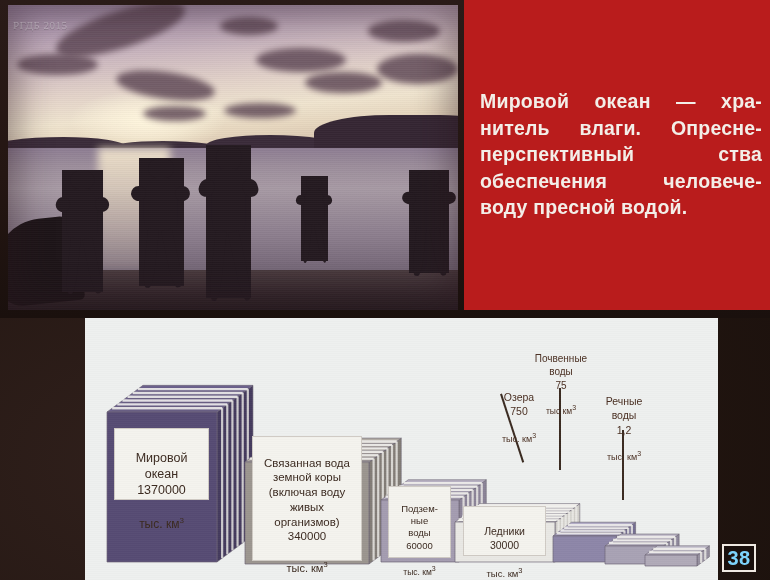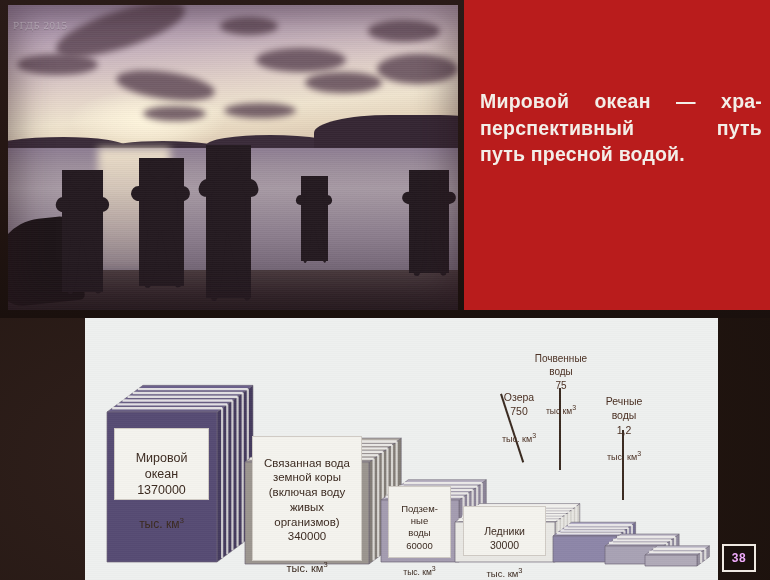--- a/index.html
+++ b/index.html
@@ -159,23 +159,23 @@
     text-align:center;
     line-height:1.35;
     white-space:pre-line;
   }
   .leader{position:absolute;background:#3a2a20;}
 
   .page-badge{
     position:absolute;right:14px;bottom:8px;
     width:30px;height:24px;
     border:2px solid #efe9e2;
-    color:#f0abfc;
+    color:#7dd3fc;
     font-family:"Liberation Sans", sans-serif;
-    font-weight:bold;font-size:12px;
+    font-weight:bold;font-size:20px;
     display:flex;align-items:center;justify-content:center;
     background:#1a100d;
     letter-spacing:.5px;
   }
 </style>
 </head>
 <body>
 
 <div id="root">
 
@@ -247,22 +247,24 @@
     </div>
     <div class="photo-grain"></div>
     <div class="photo-vig"></div>
     <div class="watermark">РГДБ
 2015</div>
   </div>
 
   <div class="caption">
     <div class="caption-inner">
       <div class="caption-line">Мировой океан — хра-</div>
-      <div class="caption-line">перспективный путь</div>
-      <div class="caption-line nojust">путь пресной водой.</div>
+      <div class="caption-line">нитель влаги. Опресне-</div>
+      <div class="caption-line">перспективный ства</div>
+      <div class="caption-line">обеспечения человече-</div>
+      <div class="caption-line nojust">воду пресной водой.</div>
     </div>
   </div>
 
   <div class="chart-panel">
 
     <svg id="chart-svg" width="633" height="262" viewBox="0 0 633 262" style="position:absolute;left:0;top:0;">
         <g>
           <polygon points="132,94 167.96,67.32 167.96,217.32 132,244" fill="#443a5d" stroke="#6d6675" stroke-width="0.6"></polygon>
           <polygon points="22,94 57.96,67.32 167.96,67.32 132,94" fill="#6a5f8b" stroke="#6d6675" stroke-width="0.6"></polygon>
           <line x1="27.137142857142855" y1="90.18857142857144" x2="137.13714285714286" y2="90.18857142857144" stroke="#f2f1ee" stroke-width="2.4" opacity="0.88"></line>

